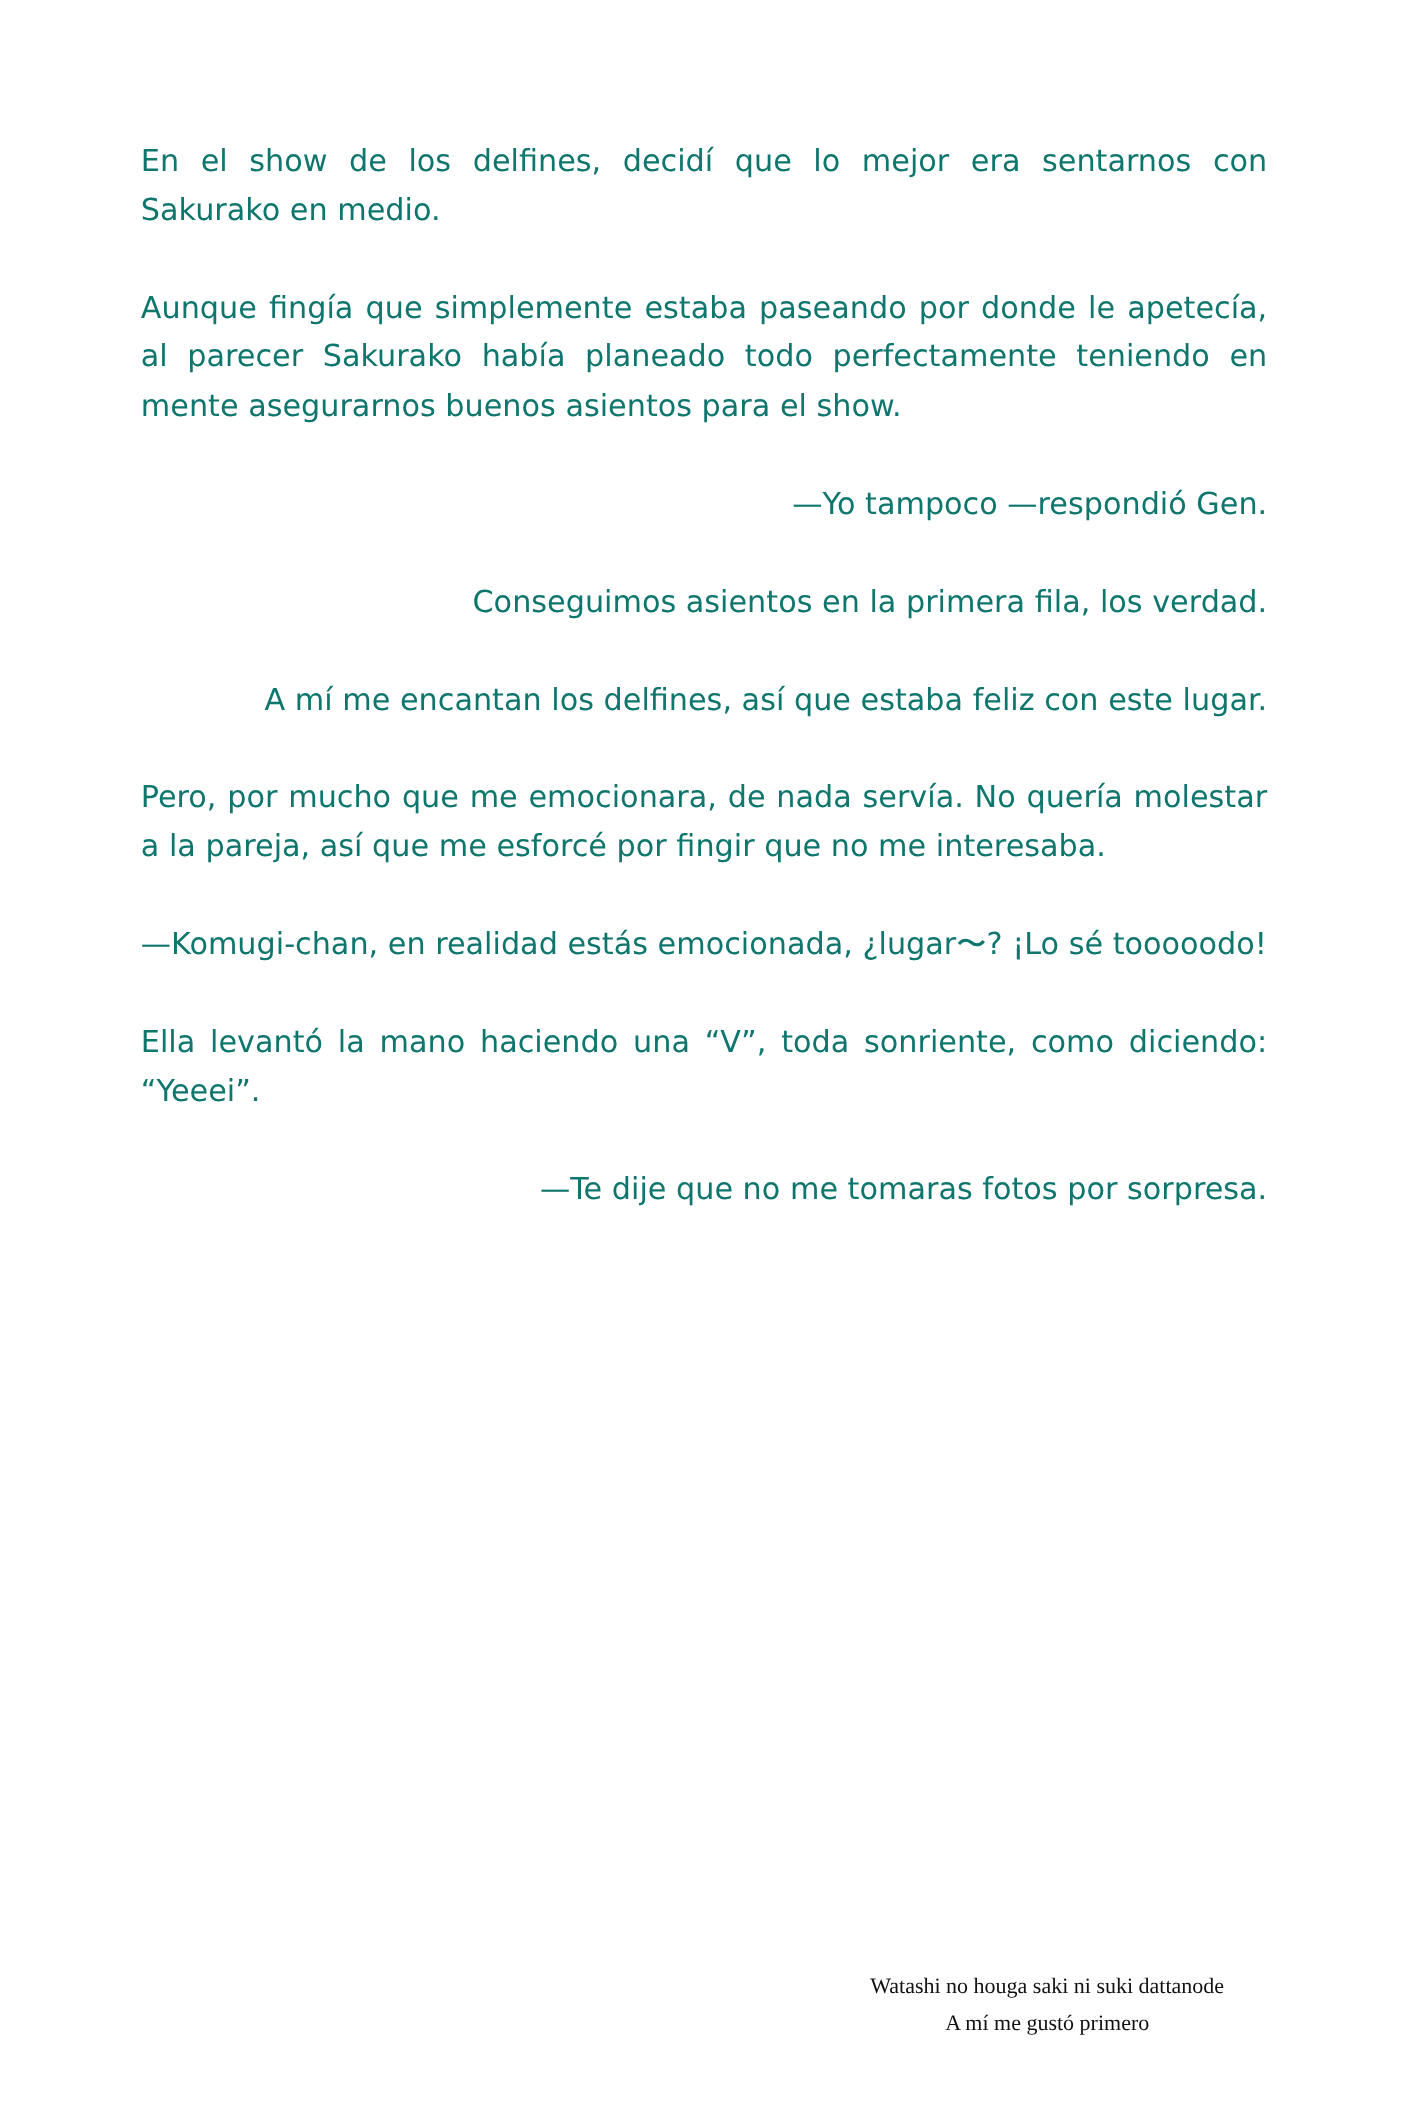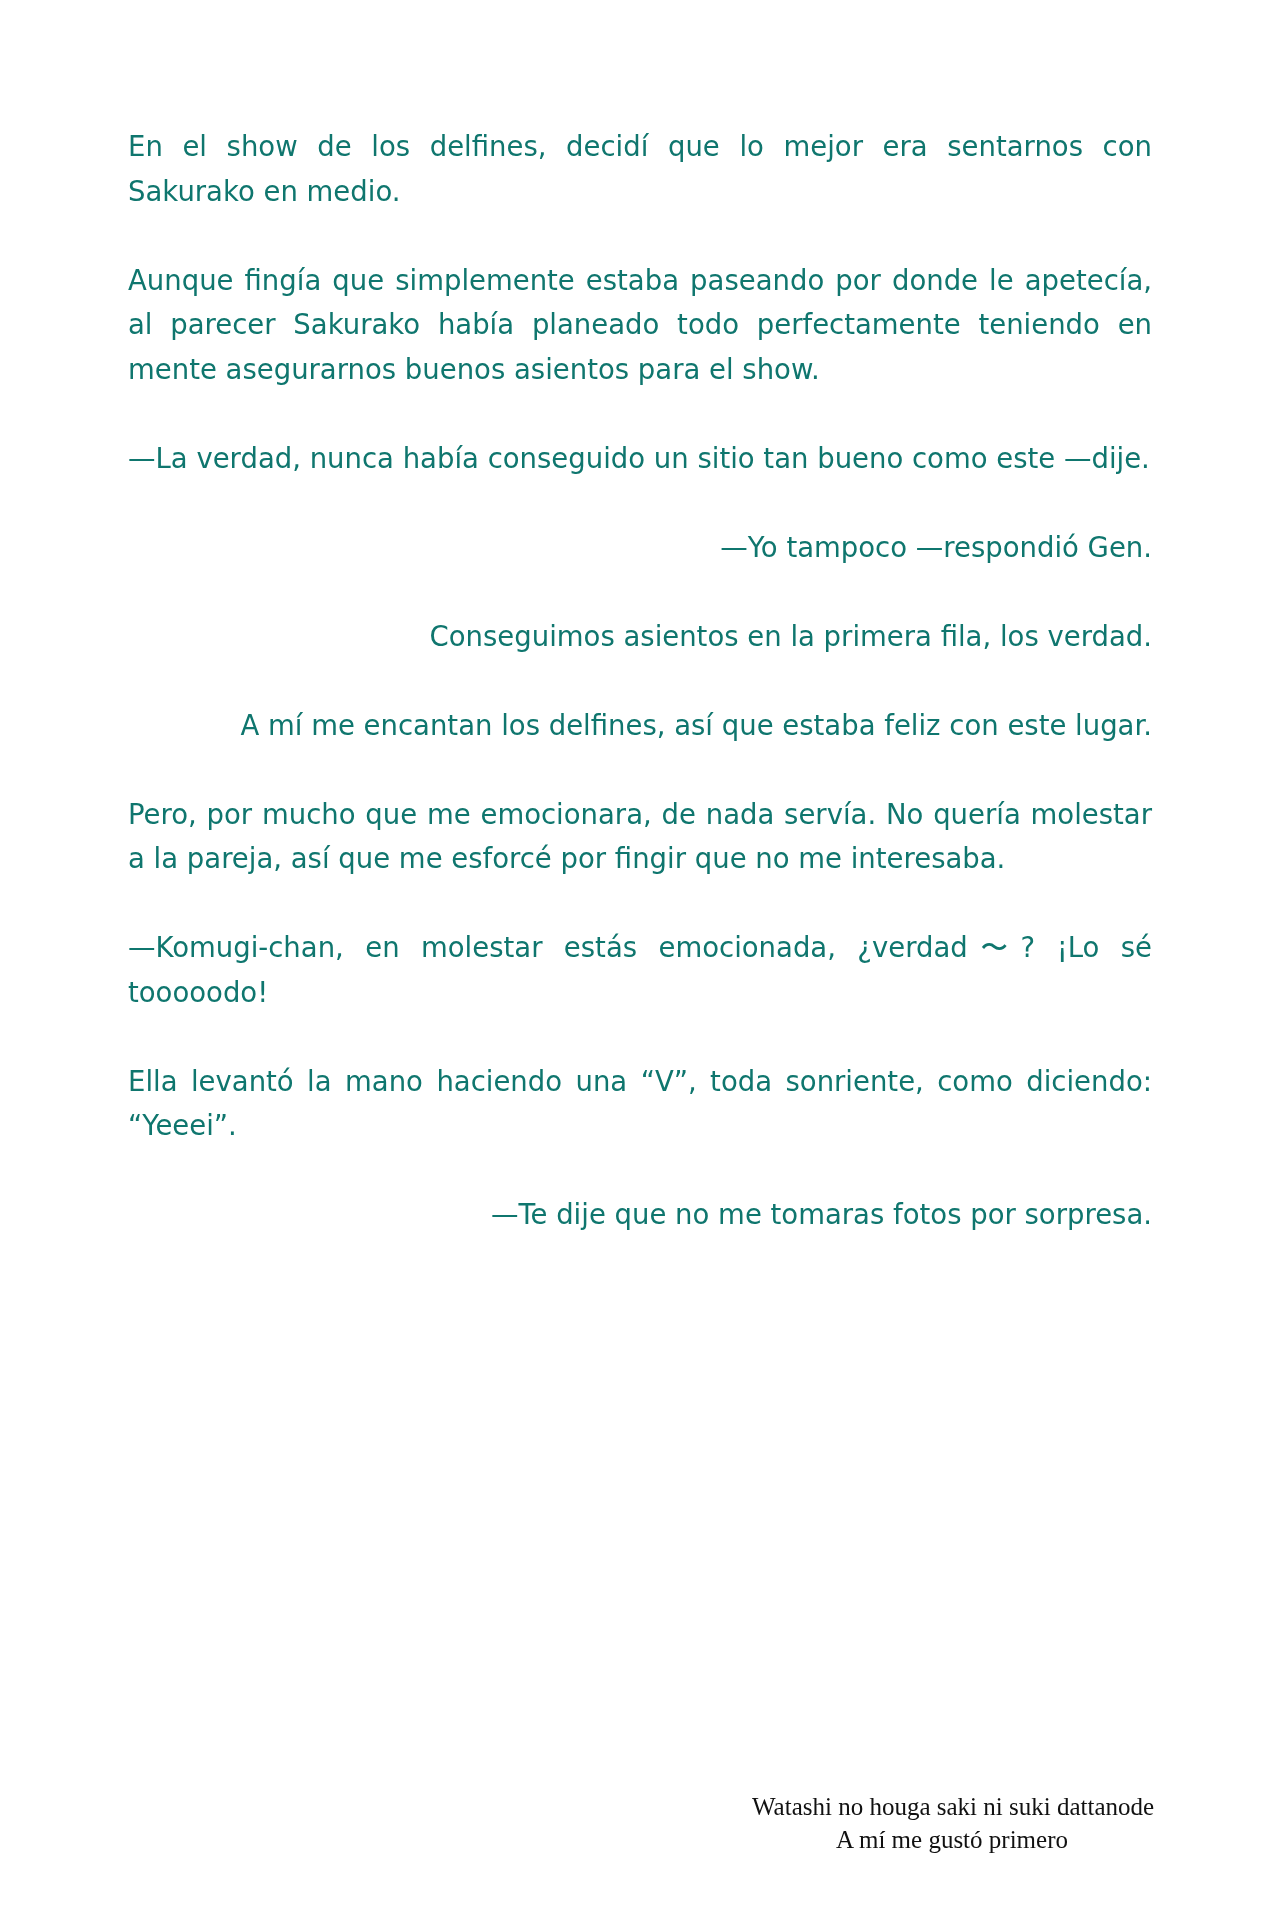--- a/index.html
+++ b/index.html
@@ -7,36 +7,35 @@
   .page {
     position: absolute; left: 128px; top: 124px; width: 1024px;
     font-family: "DejaVu Sans", "Liberation Sans", sans-serif;
     font-size: 27.5px; line-height: 44.5px; color: #0f766e;
   }
   .para { margin: 0 0 44.5px 0; text-align: justify; text-justify: inter-word; }
   .para.single { text-align: right; }
   .footer {
     position: absolute; left: 752px; top: 1790px; width: 400px;
     font-family: "Liberation Serif", "DejaVu Serif", serif;
-    font-size: 25px; line-height: 33px; color: #111111; text-align: center;
+    font-size: 20px; line-height: 33px; color: #111111; text-align: center;
   }
   .footer div { white-space: nowrap; }
 </style>
 </head>
 <body>
 
 <div class="page">
   <p class="para">En el show de los delfines, decidí que lo mejor era sentarnos con Sakurako en medio.</p>
   <p class="para">Aunque fingía que simplemente estaba paseando por donde le apetecía, al parecer Sakurako había planeado todo perfectamente teniendo en mente asegurarnos buenos asientos para el show.</p>
-  <p class="para">—La verdad, nunca había conseguido un sitio tan bueno como este —dije.</p>
   <p class="para single">—Yo tampoco —respondió Gen.</p>
   <p class="para single">Conseguimos asientos en la primera fila, los verdad.</p>
   <p class="para single">A mí me encantan los delfines, así que estaba feliz con este lugar.</p>
   <p class="para">Pero, por mucho que me emocionara, de nada servía. No quería molestar a la pareja, así que me esforcé por fingir que no me interesaba.</p>
-  <p class="para">—Komugi-chan, en molestar estás emocionada, ¿verdad〜? ¡Lo sé tooooodo!</p>
+  <p class="para">—Komugi-chan, en realidad estás emocionada, ¿lugar〜? ¡Lo sé tooooodo!</p>
   <p class="para">Ella levantó la mano haciendo una “V”, toda sonriente, como diciendo: “Yeeei”.</p>
   <p class="para single">—Te dije que no me tomaras fotos por sorpresa.</p>
 </div>
 
 <div class="footer">
   <div>Watashi no houga saki ni suki dattanode</div>
   <div>A mí me gustó primero</div>
 </div>
 
 </body></html>

